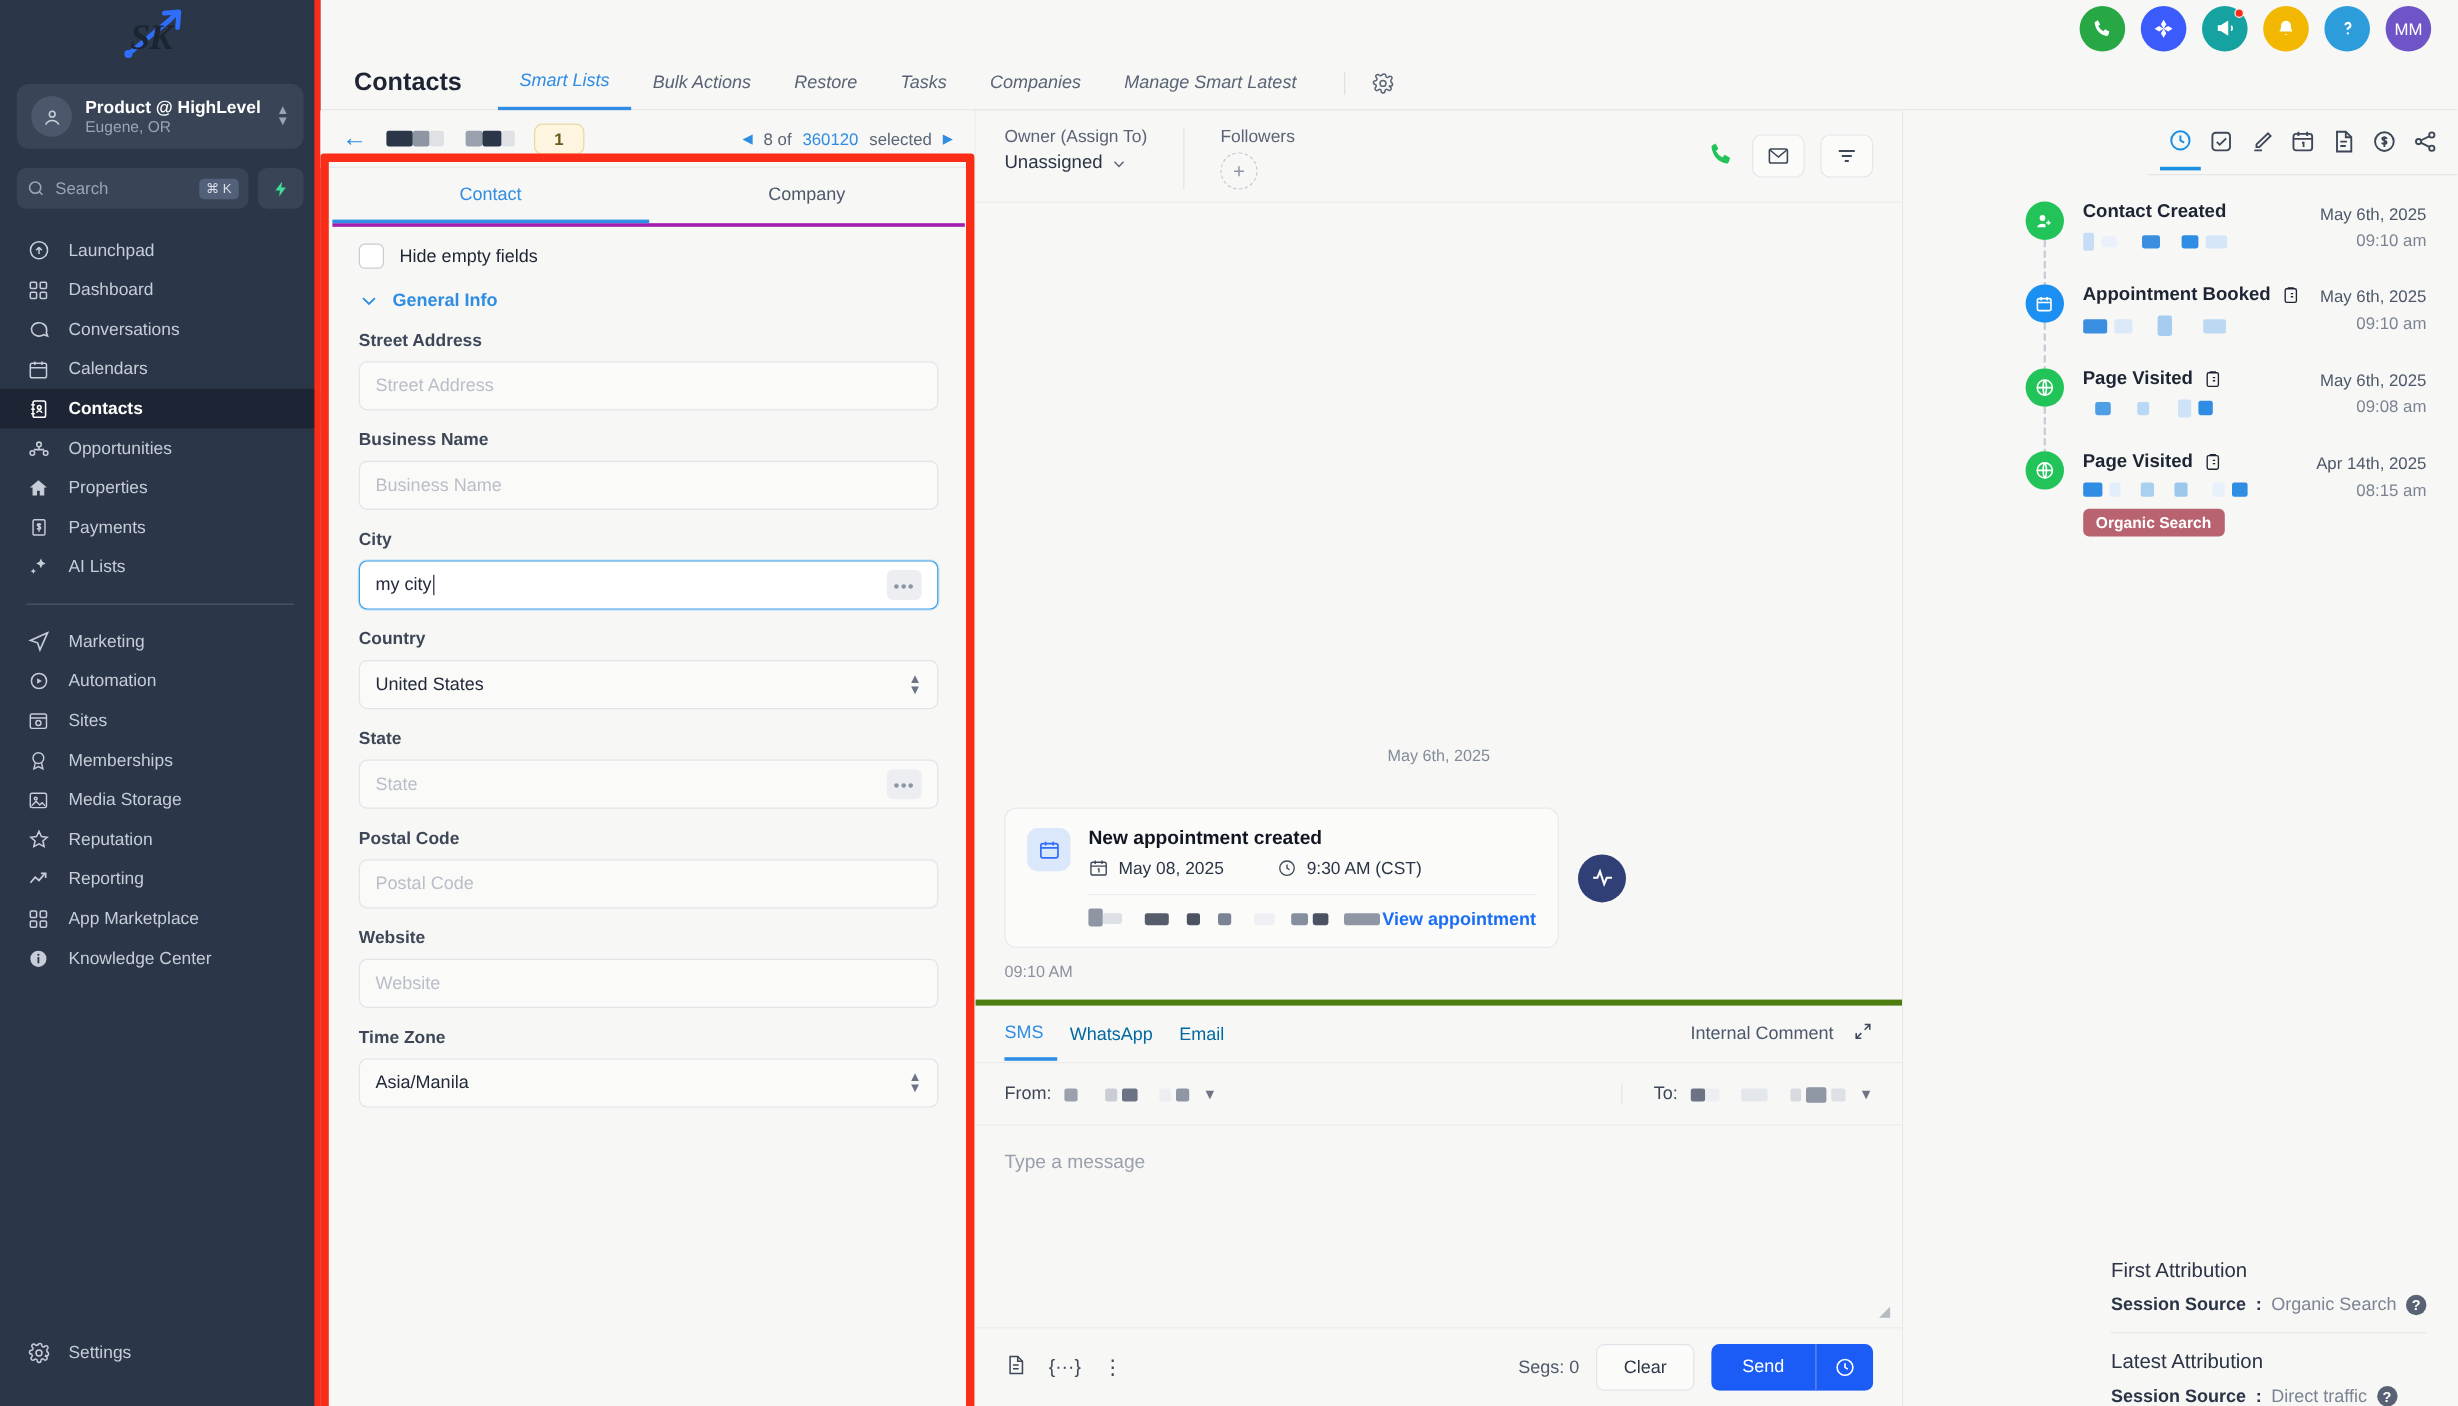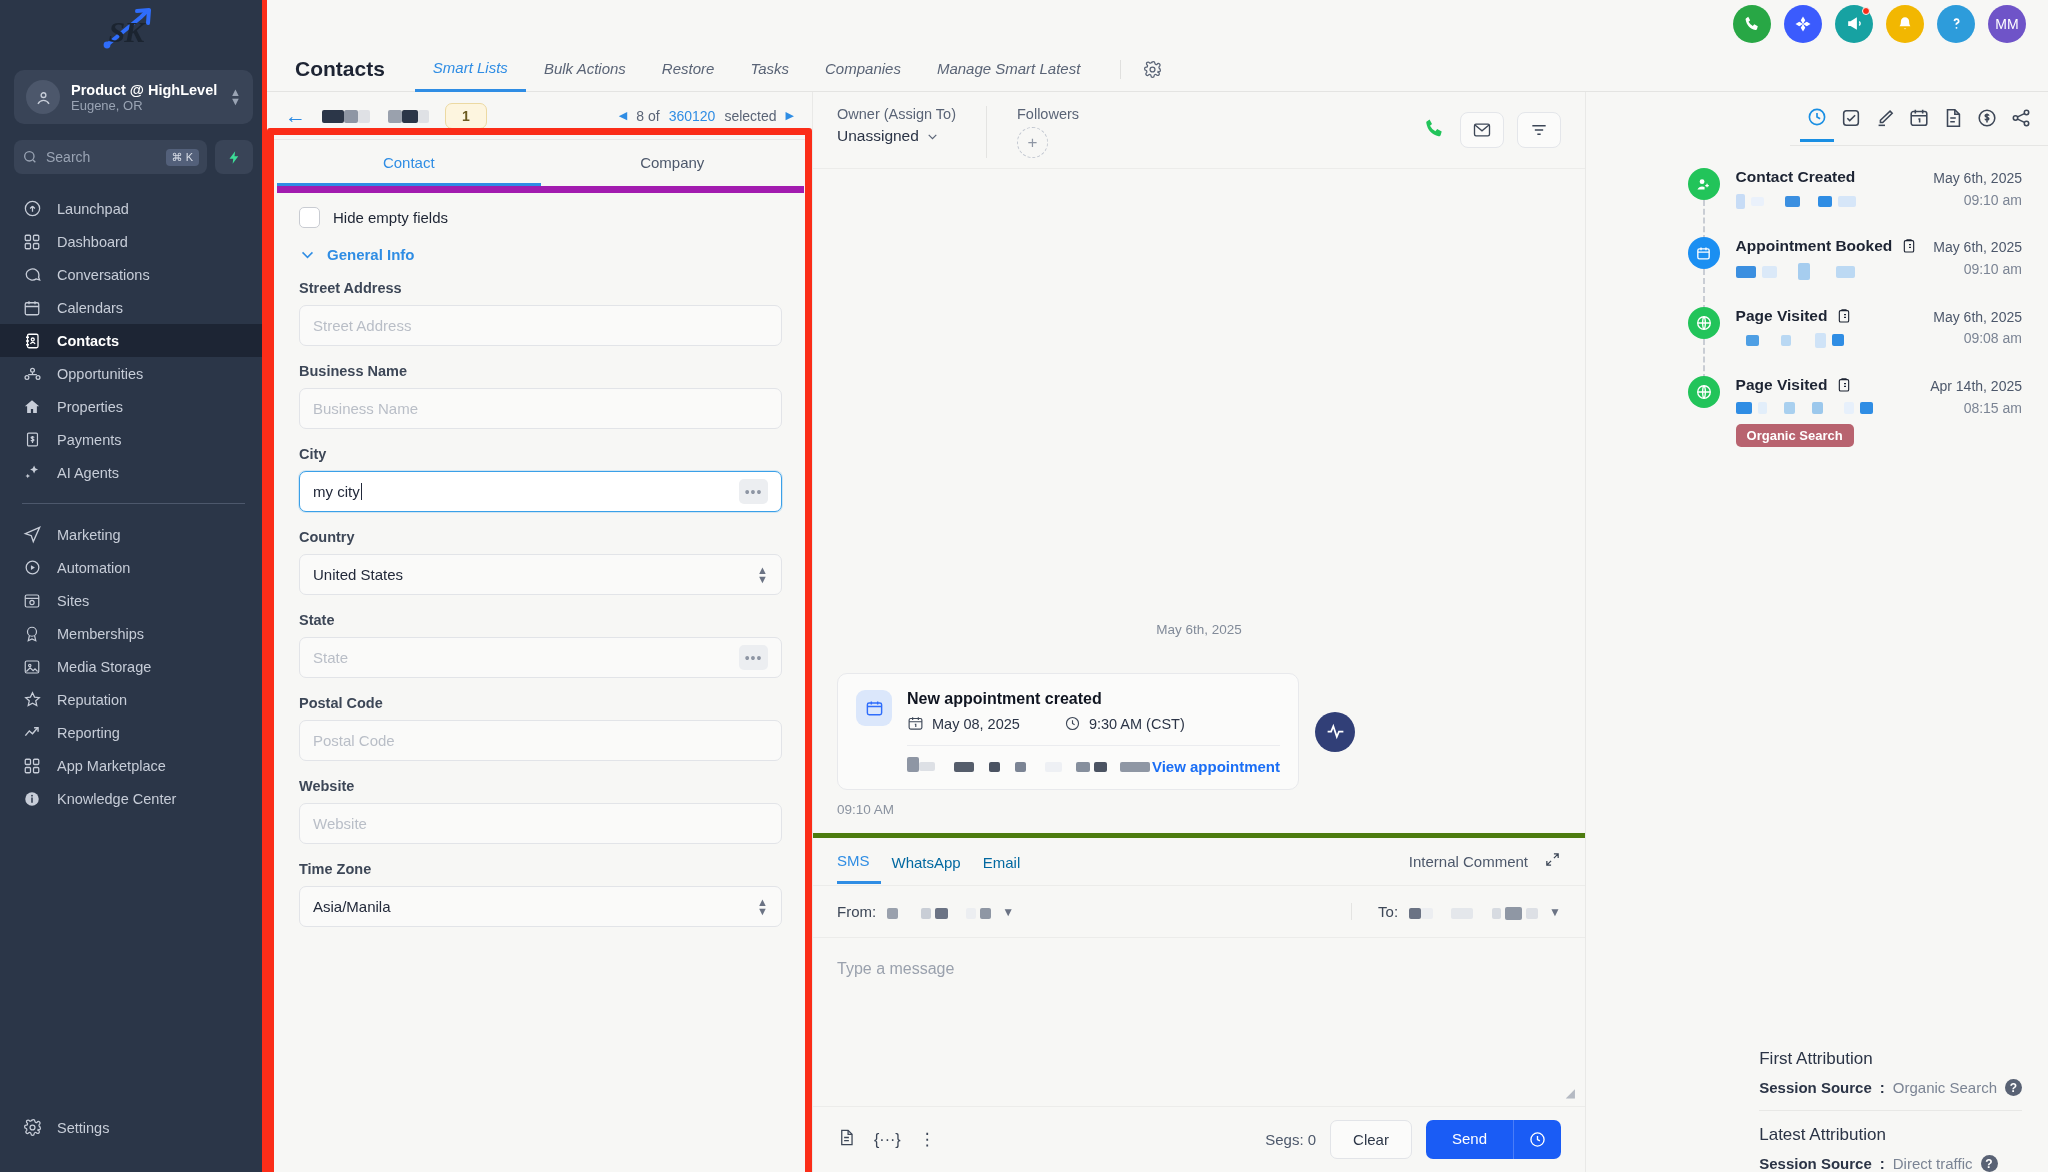--- a/index.html
+++ b/index.html
@@ -91,21 +91,21 @@
   .count-nav { margin-left:auto; display:flex; align-items:center; gap:9px; font-size:14px; color:#5a6476;}
   .count-nav .lnk{color:#2f8de4;}
   .arrow-sm{color:#2f8de4;font-size:11px;cursor:pointer;}
 
   .redbox {
     position:absolute; left:0px; top:36px; width:545px; height:1088px;
     border:7px solid #fb2d18; border-radius:3px; pointer-events:none; z-index:40;
   }
 
   .contact-card { flex:1; background:#f7f7f5; display:flex; flex-direction:column; min-height:0; margin: 0 8px 0 10px;}
-  .ct-tabs { display:flex; border-bottom:7px solid #a21caf; background:#f7f7f5;}
+  .ct-tabs { display:flex; border-bottom:3px solid #a21caf; background:#f7f7f5;}
   .ct-tab { flex:1; text-align:center; padding: 14px 0 12px 0; font-size:15px; color:#4d586b; cursor:pointer;}
   .ct-tab.active { color:#2f8de4; border-bottom:3px solid #2f8de4; }
 
   .ct-body { flex:1; overflow:hidden; padding: 14px 22px 0 22px; }
   .chk-row { display:flex; align-items:center; gap:13px; margin-bottom:18px;}
   .chkbox { width:21px;height:21px;border:1.5px solid #c9ccd2;border-radius:5px;background:#fff;cursor:pointer;}
   .chk-label{font-size:15px;color:#1d2433;}
   .section-head { display:flex; align-items:center; gap:11px; margin-bottom:17px; cursor:pointer;}
   .section-head .txt{color:#2f8de4;font-size:15px;font-weight:700;}
   .fld { margin-bottom: 17px; }
@@ -328,21 +328,21 @@
           </span>
         <span>Payments</span>
       </div>
       <div class="nav-item">
         <span class="ic">
             <svg width="19" height="19" viewBox="0 0 24 24" fill="#c7cdd8">
               <path d="M14 3l1.6 3.6L19 8.2l-3.4 1.6L14 13.4l-1.6-3.6L9 8.2l3.4-1.6z"></path>
               <path d="M6 13.5l.9 2 2 .9-2 .9-.9 2-.9-2-2-.9 2-.9z"></path>
             </svg>
           </span>
-        <span>AI Agents</span>
+        <span>AI Lists</span>
       </div>
 
       <div class="nav-sep"></div>
 
       <div class="nav-item">
         <span class="ic">
             <svg width="19" height="19" viewBox="0 0 24 24" fill="none" stroke="#c7cdd8" stroke-width="1.7">
               <path d="M21 3 3 11l7.5 2.5L13 21z"></path>
             </svg>
           </span>

